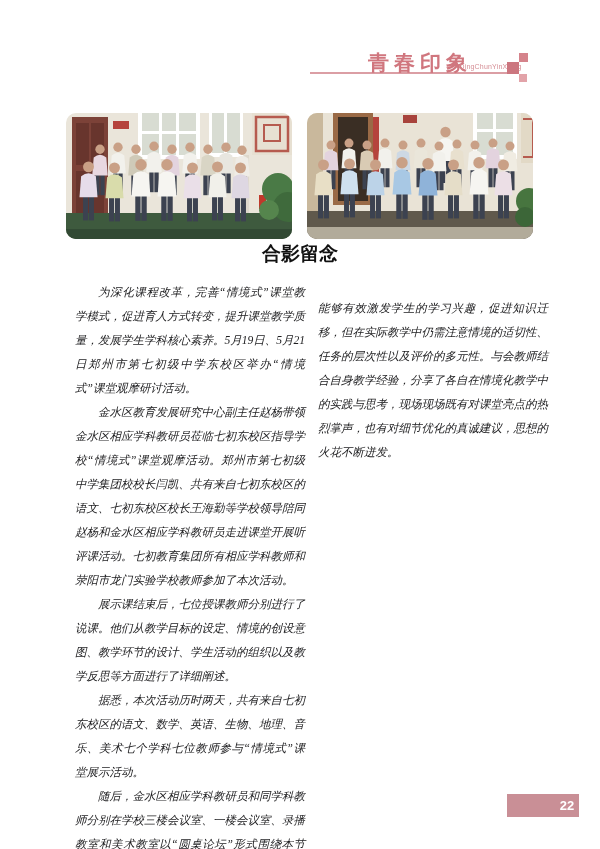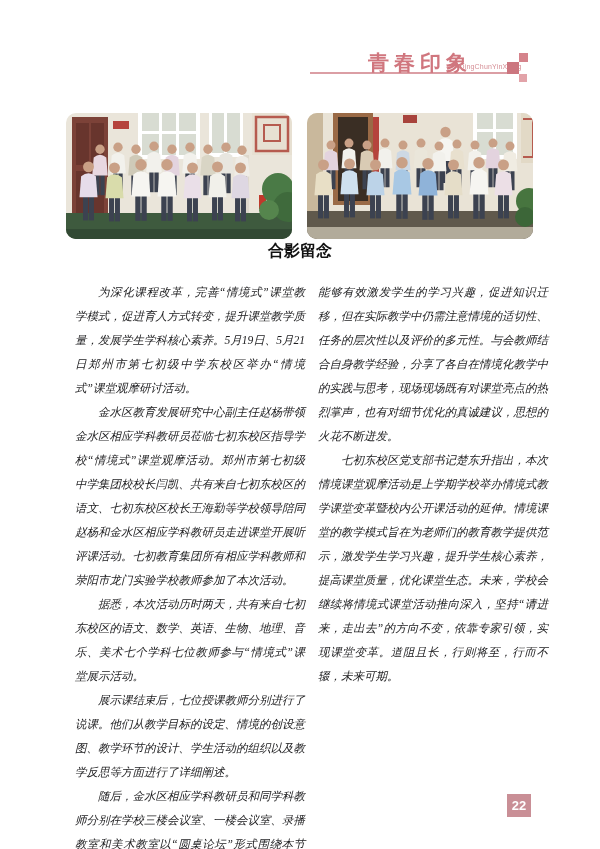--- a/index.html
+++ b/index.html
@@ -14,32 +14,32 @@
   .hsquares{position:absolute;left:506px;top:52px;width:30px;height:34px;}
   .hsquares .s1{position:absolute;left:13px;top:1px;width:9px;height:9px;background:#d5838b;}
   .hsquares .s2{position:absolute;left:1px;top:10px;width:12px;height:12px;background:#cc767f;}
   .hsquares .s3{position:absolute;left:13px;top:22px;width:8px;height:8px;background:#e2a3a9;}
   
   .photo{position:absolute;top:113px;width:226px;height:126px;border-radius:10px;overflow:hidden;}
   .photo svg{display:block;width:226px;height:126px;}
   .photo-left{left:66px;}
   .photo-right{left:307px;}
   .caption{position:absolute;left:0;top:241px;width:600px;text-align:center;
-           font-family:"Liberation Sans",sans-serif;font-weight:bold;font-size:16px;color:#111;}
+           font-family:"Liberation Sans",sans-serif;font-weight:bold;font-size:19px;color:#111;}
   
   .col{position:absolute;top:280px;width:230px;font-size:11.5px;line-height:24px;
        color:#1c1c1e;text-align:justify;font-style:italic;}
   .col-left{left:75px;}
   .col-right{left:318px;}
   .para{text-indent:2em;}
-  .para.no-indent{text-indent:0;}
+  .para.no-indent{text-indent:0;margin-top:16px;}
   
   .pagenum{position:absolute;left:507px;top:794px;width:24px;height:23px;background:#c98f96;
            color:#ffffff;font-family:"Liberation Sans",sans-serif;font-weight:bold;font-size:13px;
-           display:flex;align-items:center;justify-content:center;}
+           display:flex;align-items:center;justify-content:center;padding-left:48px;}
 </style>
 </head>
 <body>
 
 <div class="page">
 
   <div class="hline"></div>
   <div class="htitle">青春印象</div>
   <div class="hsub">QingChunYinXiang</div>
   <div class="hsquares">
@@ -146,24 +146,23 @@
       <use href="#fig" x="161" y="42" width="22" height="66" fill="#f6f5f1"></use>
       <use href="#fig" x="186" y="44" width="21" height="64" fill="#ecdfe6"></use>
     </svg>
   </div>
 
   <div class="caption">合影留念</div>
 
   <div class="col col-left">
       <div class="para">为深化课程改革，完善“情境式”课堂教学模式，促进育人方式转变，提升课堂教学质量，发展学生学科核心素养。5月19日、5月21日郑州市第七初级中学东校区举办“情境式”课堂观摩研讨活动。</div>
       <div class="para">金水区教育发展研究中心副主任赵杨带领金水区相应学科教研员莅临七初东校区指导学校“情境式”课堂观摩活动。郑州市第七初级中学集团校校长闫凯、共有来自七初东校区的语文、七初东校区校长王海勤等学校领导陪同赵杨和金水区相应学科教研员走进课堂开展听评课活动。七初教育集团所有相应学科教师和荥阳市龙门实验学校教师参加了本次活动。</div>
+      <div class="para">展示课结束后，七位授课教师分别进行了说课。他们从教学目标的设定、情境的创设意图、教学环节的设计、学生活动的组织以及教学反思等方面进行了详细阐述。</div>
       <div class="para">据悉，本次活动历时两天，共有来自七初东校区的语文、数学、英语、生物、地理、音乐、美术七个学科七位教师参与“情境式”课堂展示活动。</div>
-      <div class="para">展示课结束后，七位授课教师分别进行了说课。他们从教学目标的设定、情境的创设意图、教学环节的设计、学生活动的组织以及教学反思等方面进行了详细阐述。</div>
       <div class="para">随后，金水区相应学科教研员和同学科教师分别在学校三楼会议室、一楼会议室、录播教室和美术教室以“圆桌论坛”形式围绕本节课展开深入研讨。老师们畅所欲言，积极分享自己的观课感受和收获，同时也提出了建设性的意见和建议。大家一致认为，情境式教学</div>
     </div>
   <div class="col col-right">
       <div class="para no-indent">能够有效激发学生的学习兴趣，促进知识迁移，但在实际教学中仍需注意情境的适切性、任务的层次性以及评价的多元性。与会教师结合自身教学经验，分享了各自在情境化教学中的实践与思考，现场现场既有对课堂亮点的热烈掌声，也有对细节优化的真诚建议，思想的火花不断迸发。</div>
-      <div class="para">七初东校区党支部书记楚东升指出，本次情境课堂观摩活动是上学期学校举办情境式教学课堂变革暨校内公开课活动的延伸。情境课堂的教学模式旨在为老师们的教育教学提供范示，激发学生学习兴趣，提升学生核心素养，提高课堂质量，优化课堂生态。未来，学校会继续将情境式课堂活动推向深入，坚持“请进来，走出去”的方向不变，依靠专家引领，实现课堂变革。道阻且长，行则将至，行而不辍，未来可期。</div>
     </div>
 
   <div class="pagenum">22</div>
 
 </div>
 
 </body></html>

